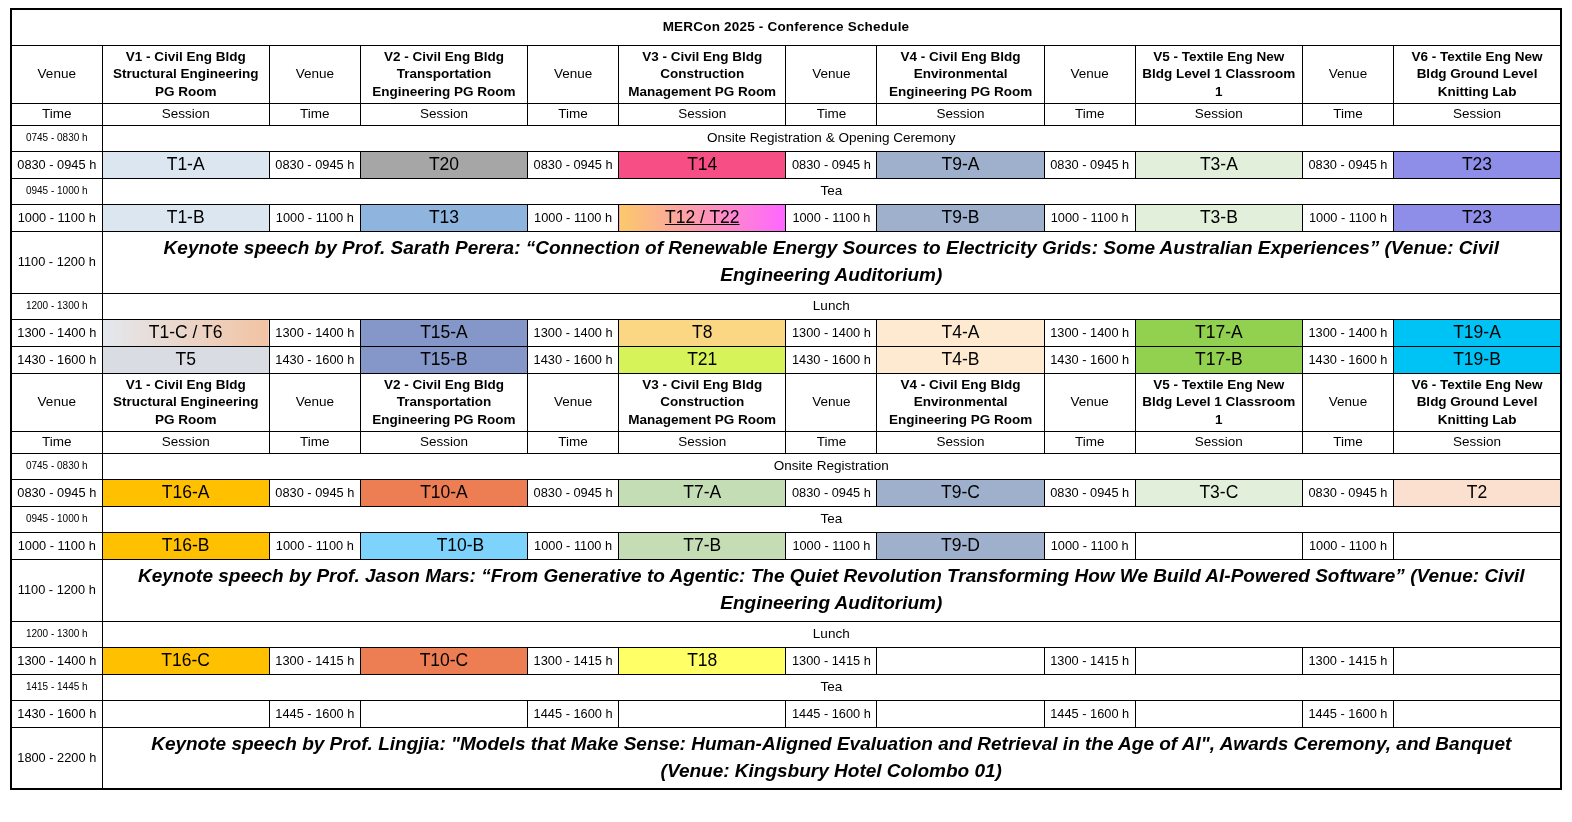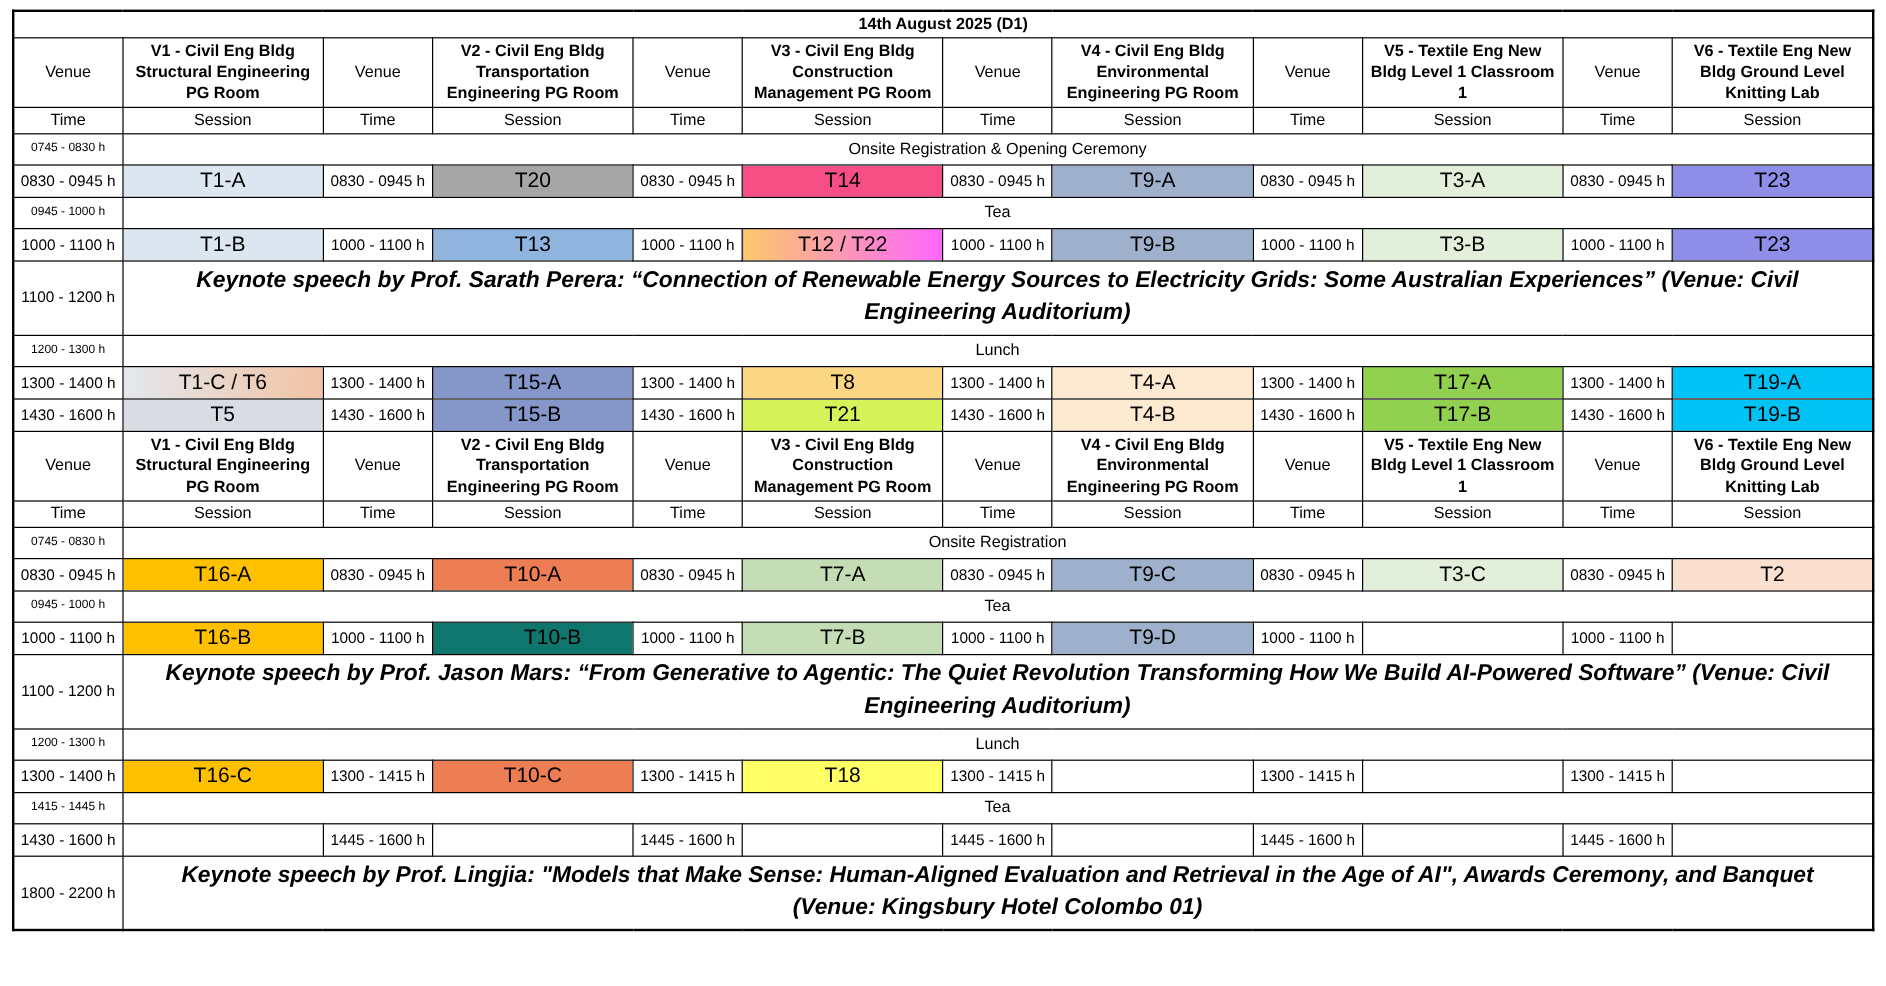--- a/index.html
+++ b/index.html
@@ -92,22 +92,22 @@
       <col class="ctime">
         <col class="csess">
       <col class="ctime">
         <col class="csess">
       <col class="ctime">
         <col class="csess">
       <col class="ctime">
         <col class="csess">
     </colgroup>
     <tbody id="tbody">
-        <tr class="day-row">
-          <td colspan="12">14th August 2025 (D1)</td>
+        <tr class="title-row">
+          <td colspan="12">MERCon 2025 - Conference Schedule</td>
         </tr>
         <tr class="venue-row">
           <td class="vlabel">Venue</td>
           <td class="vname">V1 - Civil Eng Bldg Structural Engineering PG Room</td>
           <td class="vlabel">Venue</td>
           <td class="vname">V2 - Civil Eng Bldg Transportation Engineering PG Room</td>
           <td class="vlabel">Venue</td>
           <td class="vname">V3 - Civil Eng Bldg Construction Management PG Room</td>
           <td class="vlabel">Venue</td>
           <td class="vname">V4 - Civil Eng Bldg Environmental Engineering PG Room</td>
@@ -151,21 +151,21 @@
         <tr class="band-row">
           <td class="tcell">0945 - 1000 h</td>
           <td colspan="11">Tea</td>
         </tr>
         <tr class="sess-row">
           <td class="tcell">1000 - 1100 h</td>
           <td class="scell" style="background:#dce6f1;">T1-B</td>
           <td class="tcell">1000 - 1100 h</td>
           <td class="scell" style="background:#8fb4dd;">T13</td>
           <td class="tcell">1000 - 1100 h</td>
-          <td class="scell" style="background:linear-gradient(to right, #fbc96a 0%, #ff66ff 100%);">T12 / T22</td>
+          <td class="scell" style="background:linear-gradient(to right, #fbc96a 0%, #ff66ff 100%);text-decoration:underline;">T12 / T22</td>
           <td class="tcell">1000 - 1100 h</td>
           <td class="scell" style="background:#9fb0cc;">T9-B</td>
           <td class="tcell">1000 - 1100 h</td>
           <td class="scell" style="background:#e2efda;">T3-B</td>
           <td class="tcell">1000 - 1100 h</td>
           <td class="scell" style="background:#8e8ee8;">T23</td>
         </tr>
         <tr class="keynote-row">
           <td class="tcell">1100 - 1200 h</td>
           <td class="kcell" colspan="11">Keynote speech by Prof. Sarath Perera: “Connection of Renewable Energy Sources to Electricity Grids: Some Australian Experiences” (Venue: Civil Engineering Auditorium)</td>
@@ -249,21 +249,21 @@
           <td class="scell" style="background:#fbe0d0;">T2</td>
         </tr>
         <tr class="band-row">
           <td class="tcell">0945 - 1000 h</td>
           <td colspan="11">Tea</td>
         </tr>
         <tr class="sess-row">
           <td class="tcell">1000 - 1100 h</td>
           <td class="scell" style="background:#ffc000;">T16-B</td>
           <td class="tcell">1000 - 1100 h</td>
-          <td class="scell" style="background:#0f766e;padding-left:35px;">T10-B</td>
+          <td class="scell" style="background:#7dd3fc;padding-left:35px;">T10-B</td>
           <td class="tcell">1000 - 1100 h</td>
           <td class="scell" style="background:#c5ddb4;">T7-B</td>
           <td class="tcell">1000 - 1100 h</td>
           <td class="scell" style="background:#9fb0cc;margin-left:16px;">T9-D</td>
           <td class="tcell">1000 - 1100 h</td>
           <td class="scell" style="background:#ffffff;"></td>
           <td class="tcell">1000 - 1100 h</td>
           <td class="scell" style="background:#ffffff;"></td>
         </tr>
         <tr class="keynote-row">

